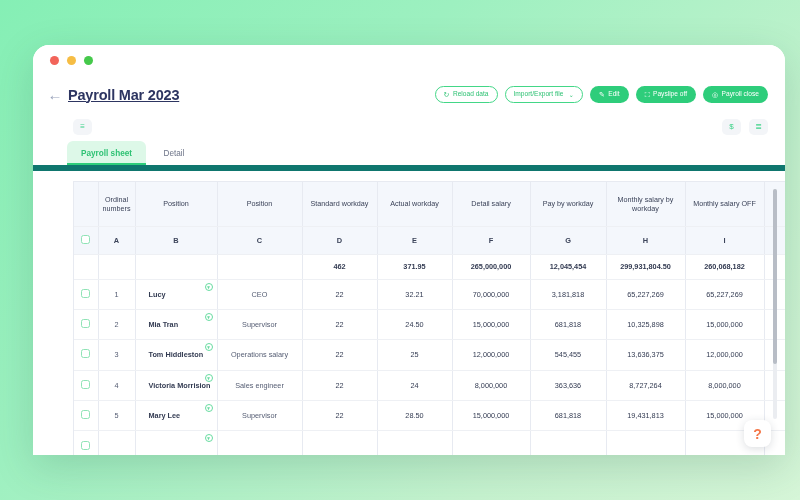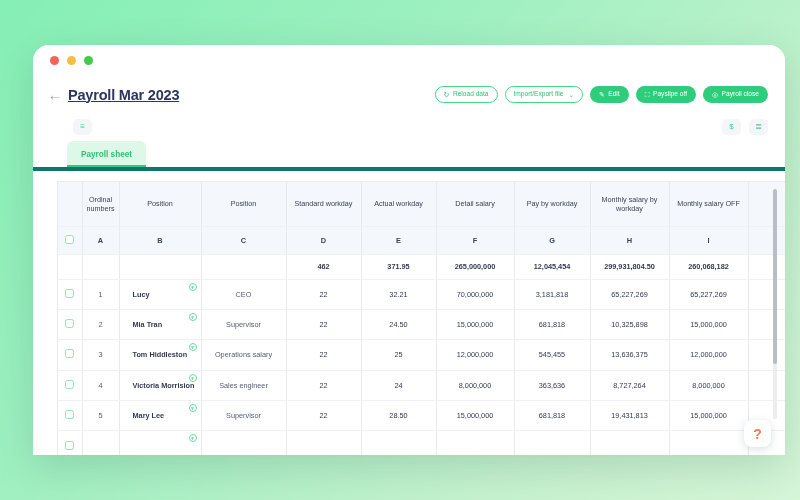--- a/index.html
+++ b/index.html
@@ -117,21 +117,21 @@
   }
   .toolrow-right { margin-left: auto; display: flex; gap: 8px; }
 
   
   .tabs {
     flex: 0 0 30px;
     display: flex;
     align-items: stretch;
     padding-left: 34px;
     background: #fff;
-    border-bottom: 4px solid #0f766e;
+    border-bottom: 6px solid #0f766e;
   }
   .tab {
     display: flex;
     align-items: center;
     justify-content: center;
     padding: 0 14px;
     font-size: 8.2px;
     color: #6d7488;
     cursor: pointer;
     position: relative;
@@ -149,21 +149,21 @@
     left: 0; right: 0; bottom: 0;
     height: 2px;
     background: #2ecd7b;
   }
 
   
   .tablewrap {
     flex: 1 1 auto;
     position: relative;
     background: #fff;
-    padding: 10px 0 0 24px;
+    padding: 10px 0 0 40px;
     overflow: hidden;
   }
   .tablescroll {
     position: relative;
     height: 100%;
     overflow: hidden;
     border-top: 1px solid #e7eaf1;
     border-left: 1px solid #e7eaf1;
   }
   table {
@@ -318,20 +318,23 @@
     <div class="iconbtn">≡</div>
     <div class="toolrow-right">
       <div class="iconbtn">$</div>
       <div class="iconbtn">≣</div>
     </div>
   </div>
 
   <div class="tabs">
     <div class="tab active">
       <span>Payroll sheet</span>
+    </div>
+    <div class="tab">
+      <span>Detail</span>
     </div>
   </div>
 
   <div class="tablewrap">
     <div class="tablescroll">
       <table>
         <colgroup>
           <col class="c-chk">
             <col class="c-ord">
             <col class="c-name">

